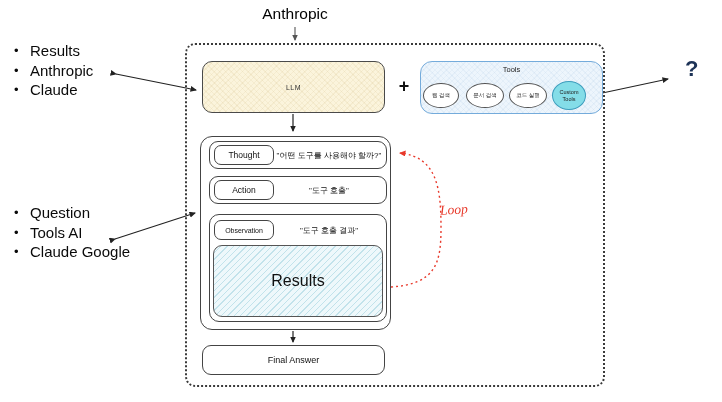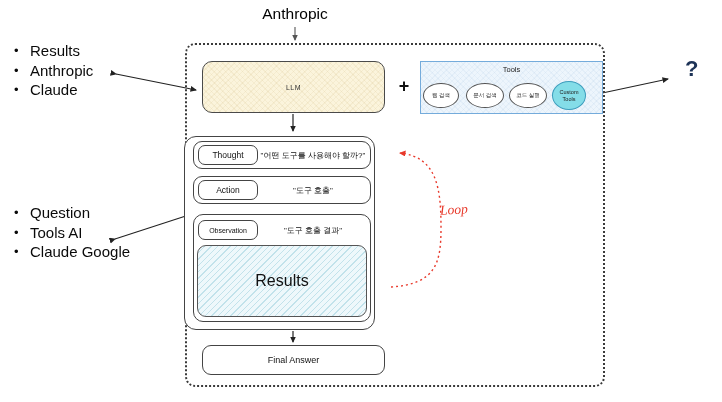--- a/index.html
+++ b/index.html
@@ -29,35 +29,35 @@
   }
 
   .plus{left:394px;top:76px;width:20px;text-align:center;font-size:18px;font-weight:bold;color:#111;}
 
   .tools-box{
     left:420px;top:61px;width:183px;height:53px;box-sizing:border-box;
     background-color:#edf5fc;
     background-image:
       repeating-linear-gradient(45deg, rgba(100,150,200,0.07) 0 1px, transparent 1px 4px),
       repeating-linear-gradient(-45deg, rgba(100,150,200,0.07) 0 1px, transparent 1px 4px);
-    border:1.5px solid #74abdb;border-radius:0;padding-left:31px;
+    border:1.5px solid #74abdb;border-radius:12px;padding-left:31px;
   }
   .tools-title{position:absolute;left:0;top:3px;width:100%;text-align:center;font-size:7.5px;color:#222;}
   .tool-circle{
     position:absolute;box-sizing:border-box;background:#fff;border:1px solid #555;border-radius:50%;
     display:flex;align-items:center;justify-content:center;text-align:center;
     font-size:5.5px;line-height:1.25;color:#222;padding:1px;
   }
   .tc1{left:2px;top:21px;width:36px;height:25px;}
   .tc2{left:45px;top:21px;width:38px;height:25px;}
   .tc3{left:88px;top:21px;width:38px;height:25px;}
   .tc4{left:131px;top:19px;width:34px;height:29px;background:#84dde8;border-color:#3d9dbd;}
 
   .react-box{
-    left:184px;top:136px;width:191px;height:194px;box-sizing:border-box;
+    left:200px;top:136px;width:191px;height:194px;box-sizing:border-box;
     border:1.2px solid #444;border-radius:12px;background:#fff;
   }
   .row{
     position:absolute;left:8px;width:178px;height:28px;box-sizing:border-box;
     border:1px solid #444;border-radius:9px;background:#fff;
   }
   .row-thought{top:4px;}
   .row-action{top:39px;}
   .obs-block{
     position:absolute;left:8px;top:77px;width:178px;height:108px;box-sizing:border-box;

